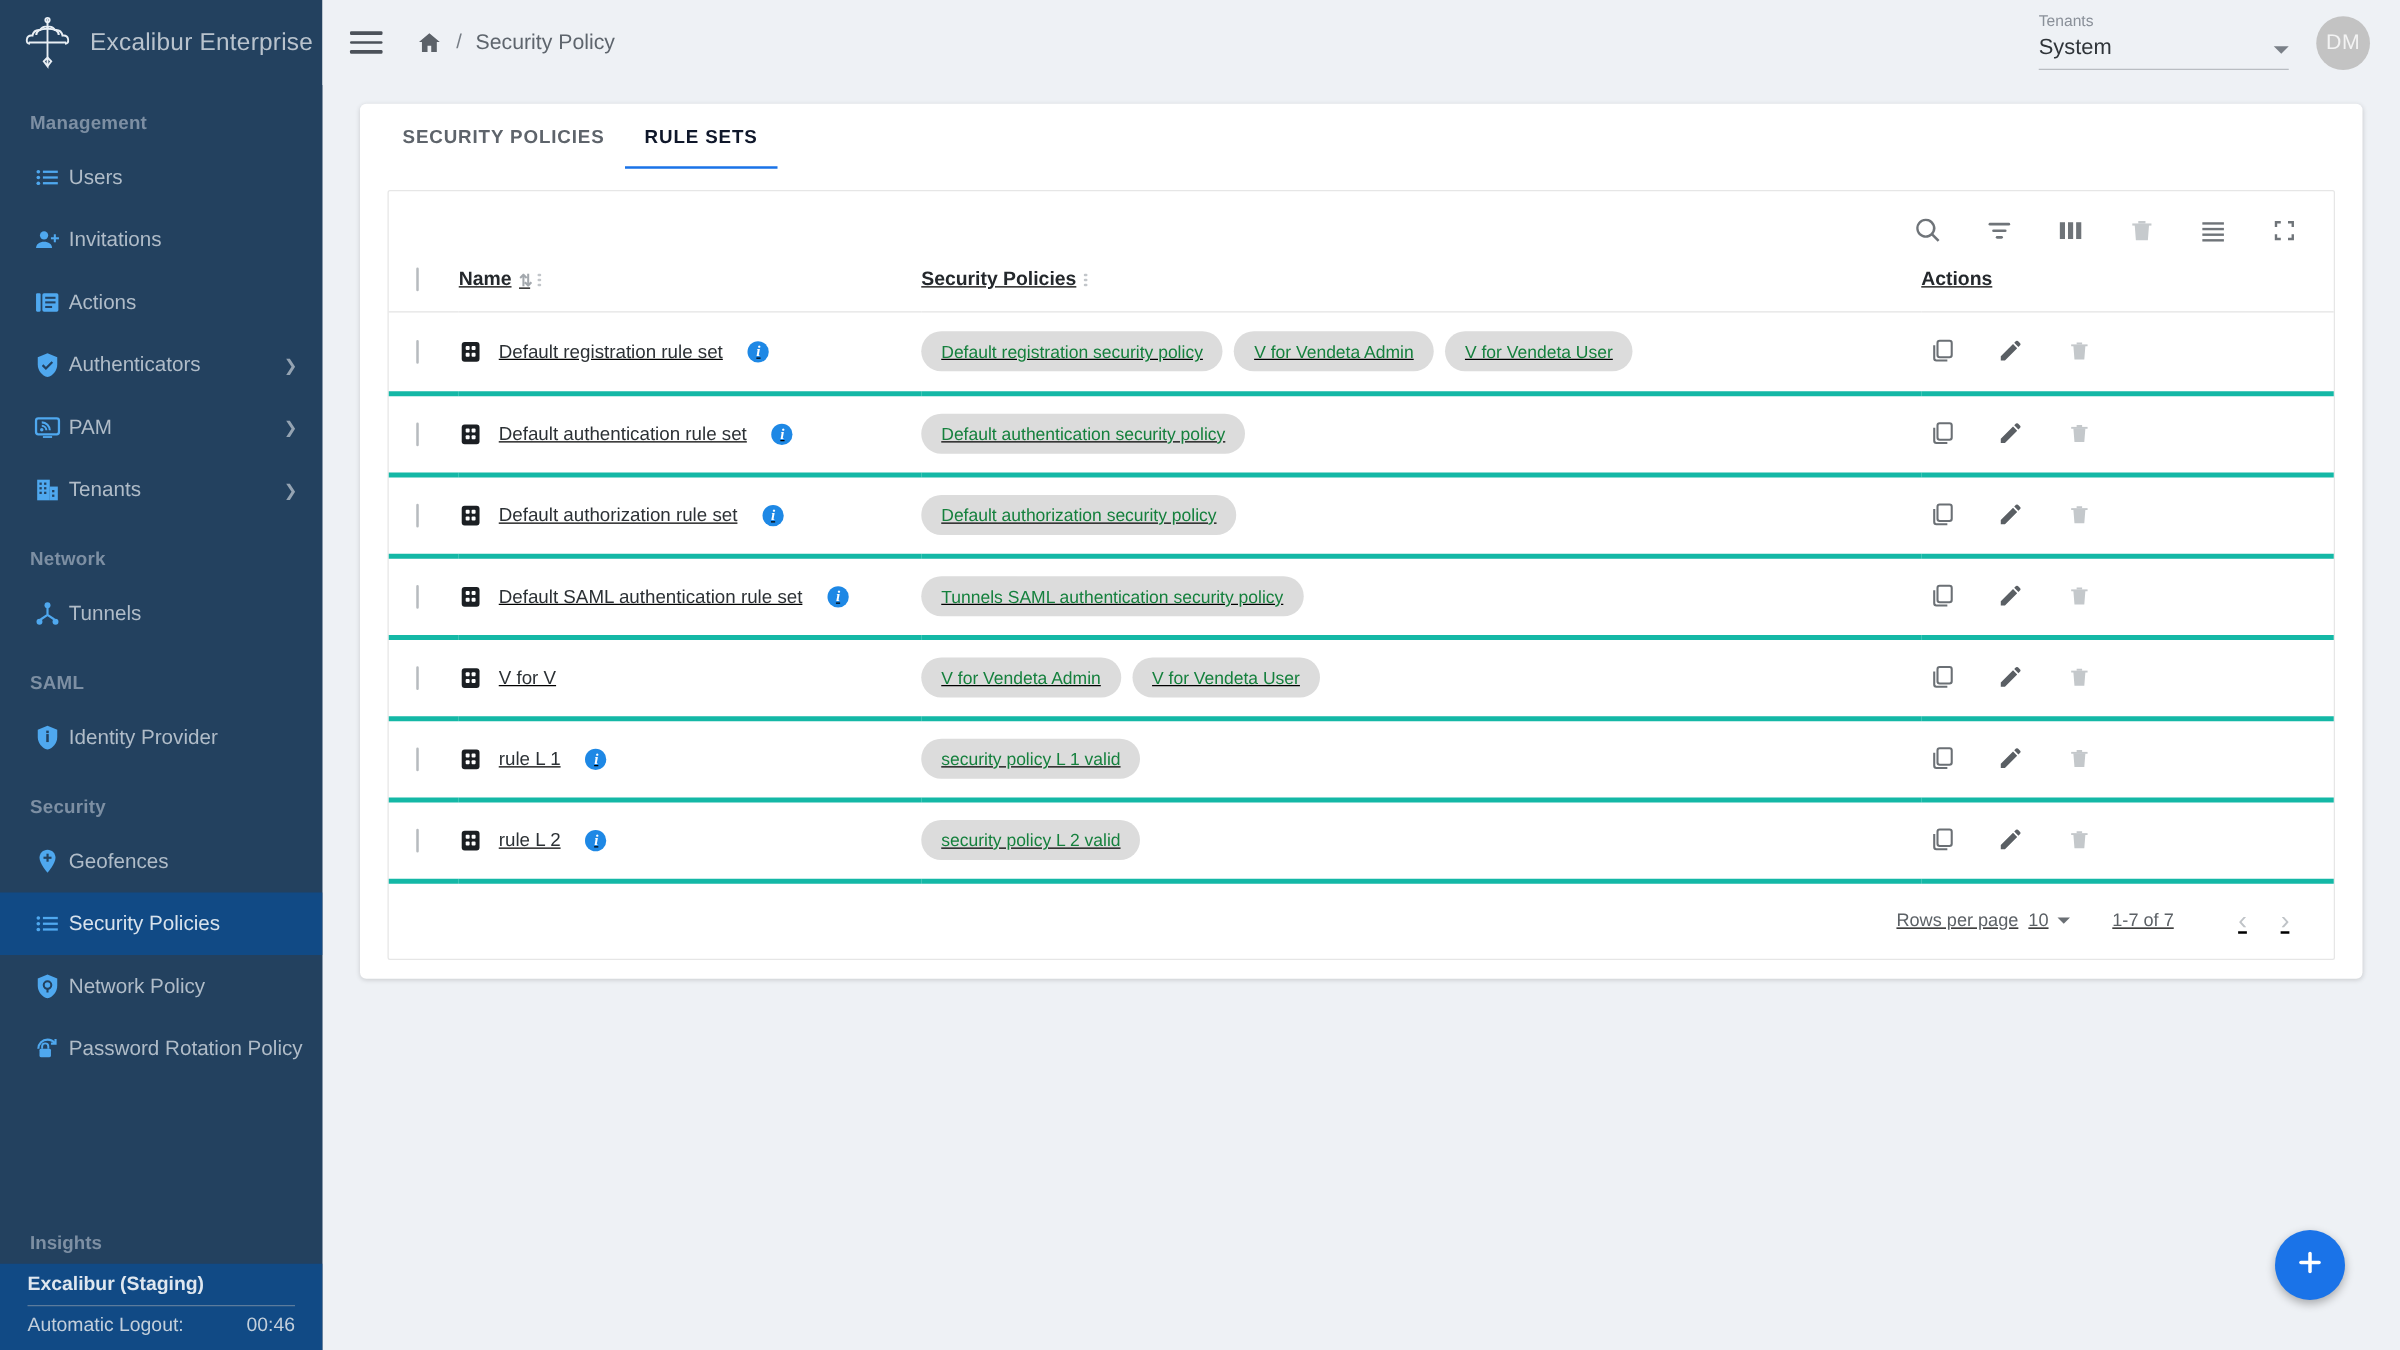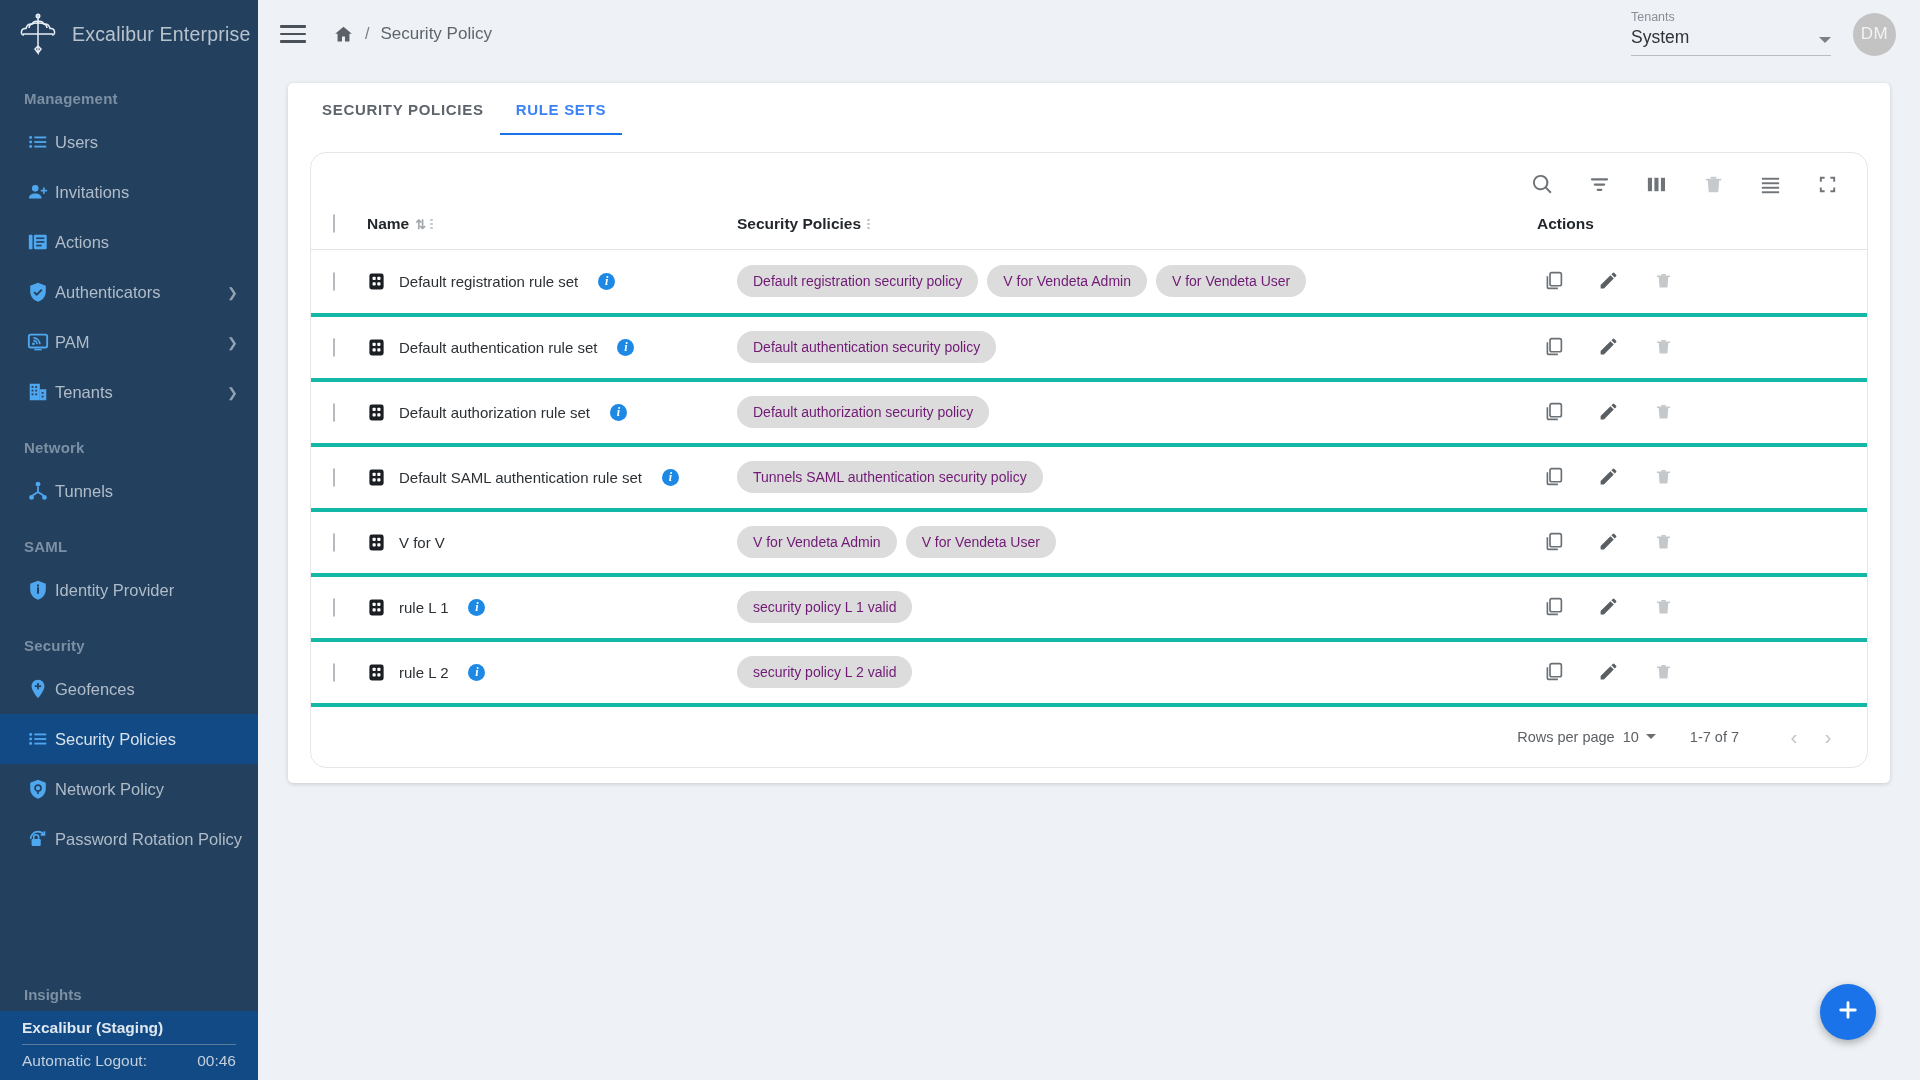--- a/index.html
+++ b/index.html
@@ -101,31 +101,32 @@
     background: #fff; border-radius: 5px;
     box-shadow: 0 1px 4px rgba(0,0,0,.16);
     min-height: 700px;
   }
   .tabs { display: flex; padding-left: 18px; height: 52px; }
   .tab {
     padding: 0 16px; height: 52px; display: flex; align-items: center;
     font-size: 15px; font-weight: bold; letter-spacing: .7px;
     color: #5e646b; cursor: pointer; position: relative;
   }
-  .tab.active { color: #3b82f6; }
+  .tab.active { color: #0f172a; }
   .tab.active::after {
     content: ""; position: absolute; left: 0; right: 0; bottom: 0;
     height: 2.5px; background: #1a73e8;
   }
 
   .grid-wrap {
     margin: 17px 22px 0 22px;
     border: 1px solid #e6e6e6;
-    border-radius: 16px;
+    border-radius: 2px;
     padding-bottom: 0;
+    text-decoration: underline;
   }
   .grid-toolbar {
     display: flex; justify-content: flex-end; align-items: center;
     gap: 33px; height: 62px; padding-right: 28px;
   }
   .tb-icon { width: 24px; height: 24px; cursor: pointer; display:flex; align-items:center; justify-content:center; }
   .tb-icon svg { width: 23px; height: 23px; fill: #6f7479; }
   .tb-icon.disabled svg { fill: #c6cacd; }
 
   table { width: 100%; border-collapse: collapse; }
@@ -153,21 +154,21 @@
   .grid-ico svg { width: 19px; height: 19px; fill: #1b1f23; display:block; }
   .name-txt { white-space: nowrap; }
   .info-ico {
     width: 17px; height: 17px; border-radius: 50%; background: #1e88e5;
     color: #fff; font-size: 12px; font-weight: bold; font-style: italic;
     display: flex; align-items: center; justify-content: center;
     margin-left: 7px; cursor: pointer; font-family: "Liberation Serif", serif;
   }
   .chips { display: flex; flex-wrap: wrap; gap: 9px; }
   .chip {
-    background: #dcdcdc; color: #701a75;
+    background: #dcdcdc; color: #15803d;
     border-radius: 16px; padding: 8px 16px; font-size: 14px;
     white-space: nowrap;
   }
   .actions-cell { display: flex; align-items: center; gap: 33px; padding-left: 6px; }
   .act { width: 22px; height: 22px; cursor: pointer; }
   .act svg { width: 21px; height: 21px; fill: #6b7075; display:block; }
   .act.pencil svg { fill: #5a5f64; }
   .act.trash svg { fill: #c4c8cb; }
 
   .pager {

